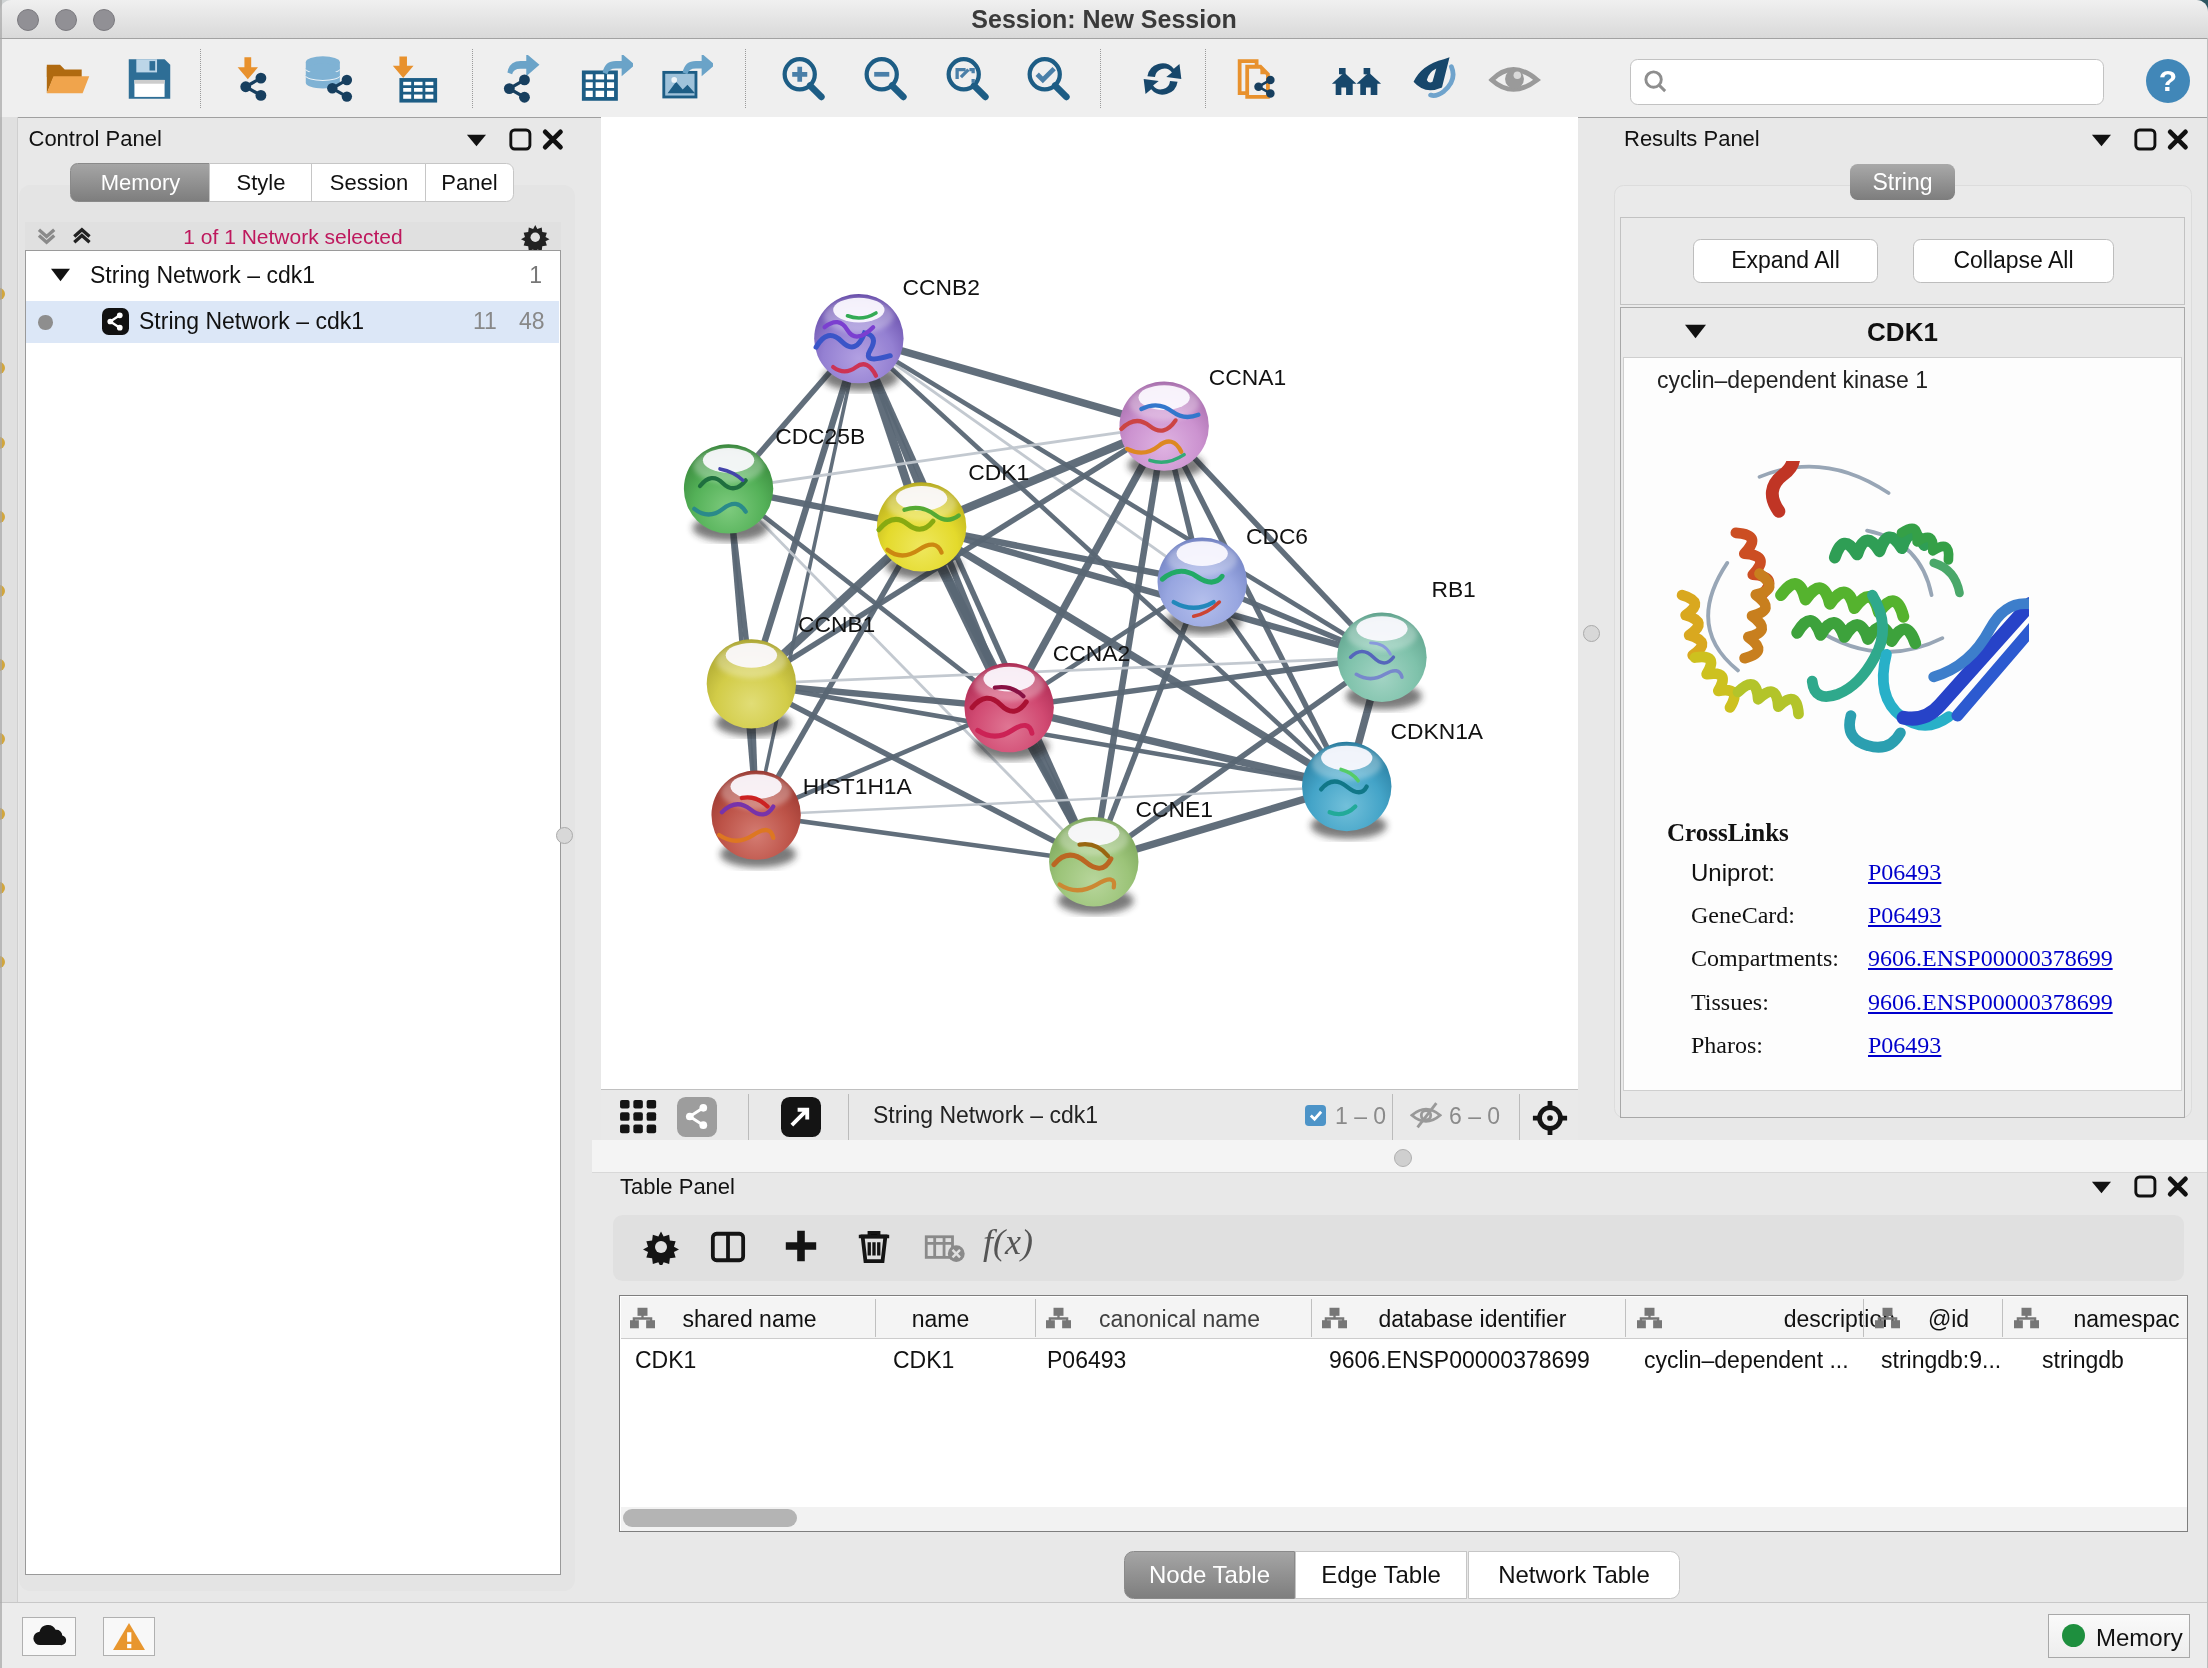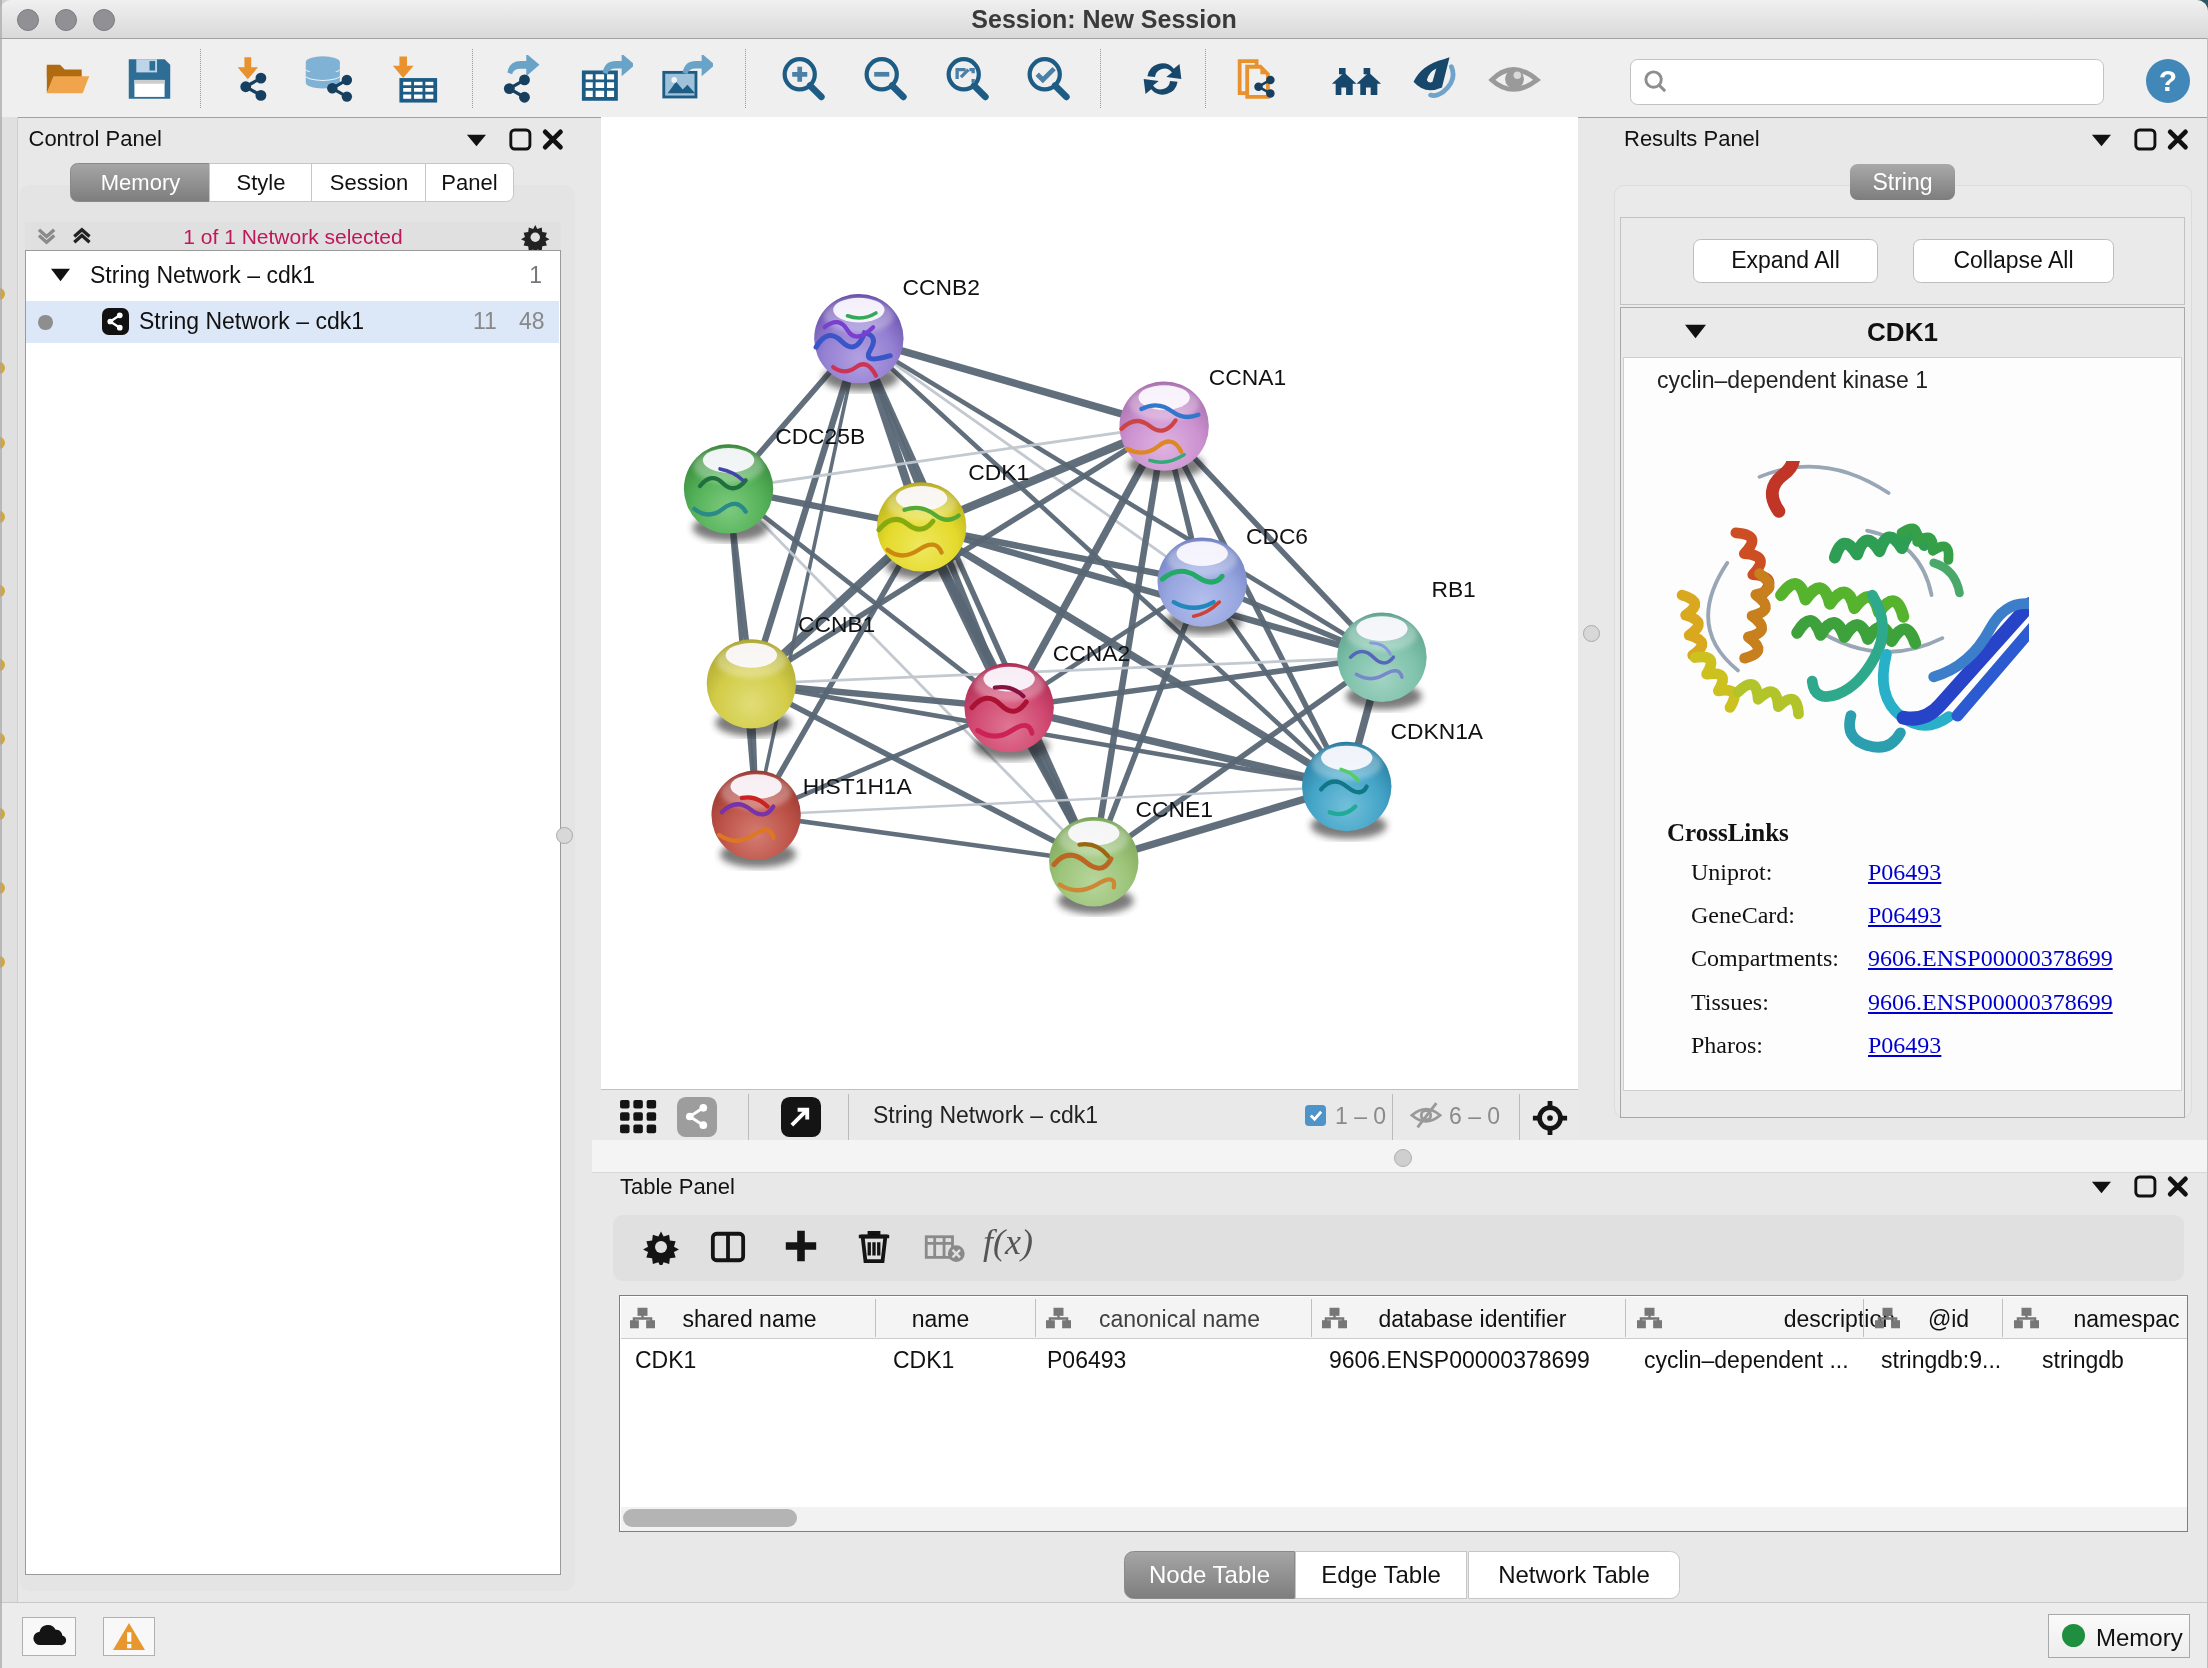--- a/index.html
+++ b/index.html
@@ -565,21 +565,21 @@
       <path d="M185 262 q-6 22 16 28 q20 6 30 -12" stroke="#2b9fb0" stroke-width="10"></path>
       <path d="M218 205 q-10 40 14 58 q22 16 44 0" stroke="#28b0c8" stroke-width="10"></path>
       <path d="M352 158 L268 252 q-14 16 -34 12" stroke="#2743c8" stroke-width="13"></path>
       <path d="M356 178 L284 262" stroke="#2c5ad0" stroke-width="11"></path>
       <path d="M262 226 q34 -10 52 -44 q14 -26 36 -24" stroke="#3d7ecb" stroke-width="10"></path>
       <path transform="translate(232,92) rotate(30)" d="M 0 0 q 8.8 -18.4 16.8 0 q 8.8 -18.4 16.8 0 q 8.8 -18.4 16.8 0" stroke="#35a047" stroke-width="9" fill="none" stroke-linecap="round" stroke-linejoin="round"></path>
       <path d="M262 120 q20 6 24 28" stroke="#4aa86a" stroke-width="8"></path>
     </g>
   </svg>
 <div class="abs" style="left:1667px;top:819px;font-size:25px;font-weight:bold;color:#111;font-family:'Liberation Serif',serif">CrossLinks</div>
-<div class="abs" style="left:1691px;top:859px;font-size:24px;color:#111;font-family:Liberation Serif, serif">Uniprot:</div>
+<div class="abs" style="left:1691px;top:859px;font-size:24px;color:#111;font-family:Liberation Sans, sans-serif">Uniprot:</div>
 <div class="abs" style="left:1868px;top:859px;font-size:24px;color:#0000cc;text-decoration:underline;font-family:'Liberation Serif',serif">P06493</div>
 <div class="abs" style="left:1691px;top:902px;font-size:24px;color:#111;font-family:'Liberation Serif',serif">GeneCard:</div>
 <div class="abs" style="left:1868px;top:902px;font-size:24px;color:#0000cc;text-decoration:underline;font-family:'Liberation Serif',serif">P06493</div>
 <div class="abs" style="left:1691px;top:945px;font-size:24px;color:#111;font-family:'Liberation Serif',serif">Compartments:</div>
 <div class="abs" style="left:1868px;top:945px;font-size:24px;color:#0000cc;text-decoration:underline;font-family:'Liberation Serif',serif">9606.ENSP00000378699</div>
 <div class="abs" style="left:1691px;top:989px;font-size:24px;color:#111;font-family:'Liberation Serif',serif">Tissues:</div>
 <div class="abs" style="left:1868px;top:989px;font-size:24px;color:#0000cc;text-decoration:underline;font-family:'Liberation Serif',serif">9606.ENSP00000378699</div>
 <div class="abs" style="left:1691px;top:1032px;font-size:24px;color:#111;font-family:'Liberation Serif',serif">Pharos:</div>
 <div class="abs" style="left:1868px;top:1032px;font-size:24px;color:#0000cc;text-decoration:underline;font-family:'Liberation Serif',serif">P06493</div>
 <div class="abs panel-title" style="left:620px;top:1174px">Table Panel</div>

